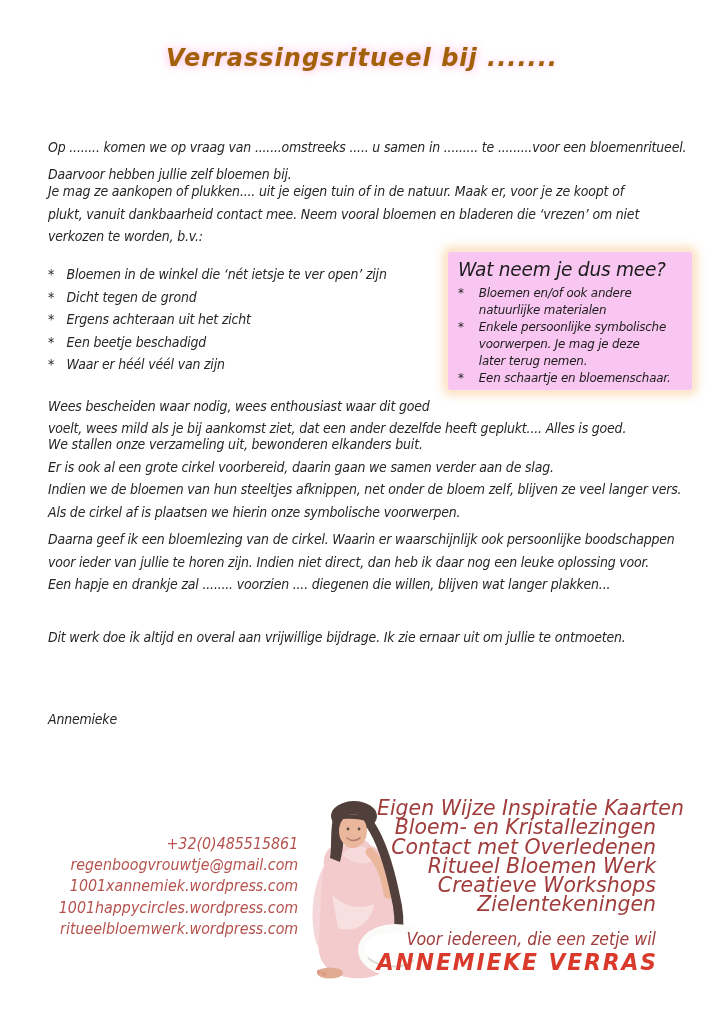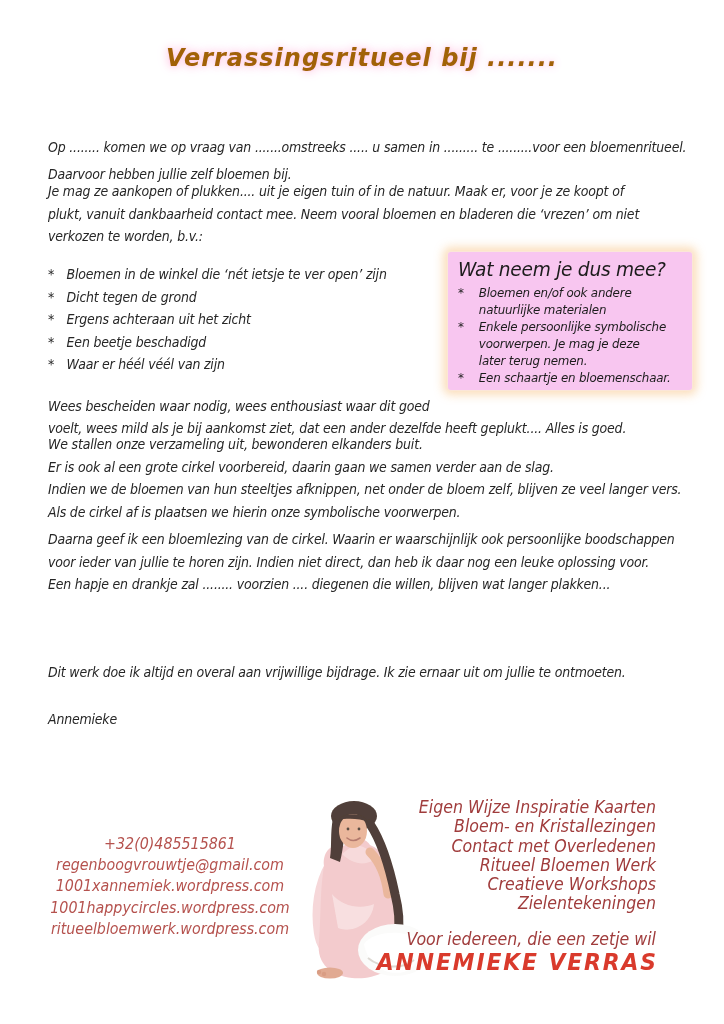--- a/index.html
+++ b/index.html
@@ -30,21 +30,21 @@
   .body-block{
     position:absolute;left:48px;
     color:#262626;font-size:13.5px;letter-spacing:-.2px;font-style:italic;
   }
   .p1{top:134px;line-height:27px;}
   .p2{top:180px;line-height:22.5px;}
   .flower-list{top:263px;line-height:22.5px;}
   .p3{top:376px;line-height:21.5px;margin-top:20px;}
   .p4{top:433px;line-height:22.5px;}
   .p5{top:528px;line-height:22.5px;}
-  .p6{top:661px;line-height:22.5px;}
+  .p6{top:626px;line-height:22.5px;}
   .sig{top:708px;line-height:22.5px;}
   .bullet-row{display:flex;white-space:nowrap;transform:scaleX(.93);transform-origin:0 50%;}
   .bullet-row .marker{width:20px;flex:0 0 20px;}
   
   .pink-box{
     position:absolute;left:448px;top:252px;width:244px;height:138px;
     box-sizing:border-box;
     background:#f8c6f0;
     border-radius:3px;
     box-shadow:0 0 0 1px #fbe6d8, 0 0 10px 5px rgba(250,213,168,.78);
@@ -55,28 +55,28 @@
     font-size:20px;letter-spacing:-.3px;
     white-space:nowrap;transform:scaleX(.93);transform-origin:0 50%;
     margin:0 0 3px 2px;
   }
   .box-item{display:flex;font-size:12.5px;line-height:17px;letter-spacing:-.2px;
     white-space:nowrap;transform:scaleX(.95);transform-origin:0 50%;}
   .box-item .marker{width:22px;flex:0 0 22px;padding-left:2px;}
   
   .contact{
     position:absolute;left:35px;top:834px;width:270px;
-    text-align:center;color:#b5524e;
+    text-align:right;color:#b5524e;
     font-size:15px;line-height:21.2px;font-style:italic;
   }
   .contact .ln-c{transform:scaleX(.95);transform-origin:50% 50%;white-space:nowrap;}
   .services{
     position:absolute;right:68px;top:798px;width:300px;
     text-align:right;color:#a03c3c;
-    font-size:17px;line-height:19.3px;font-style:italic;
+    font-size:22px;line-height:19.3px;font-style:italic;
   }
   .services .ln-r{transform:scaleX(.93);transform-origin:100% 50%;white-space:nowrap;}
   .tagline{
     position:absolute;right:68px;top:929px;width:300px;
     text-align:right;color:#a03c3c;font-size:17px;font-style:italic;
     transform:scaleX(.93);transform-origin:100% 50%;white-space:nowrap;
   }
   .brand-name{
     position:absolute;right:66px;top:949px;width:320px;
     text-align:right;color:#d93a2c;

